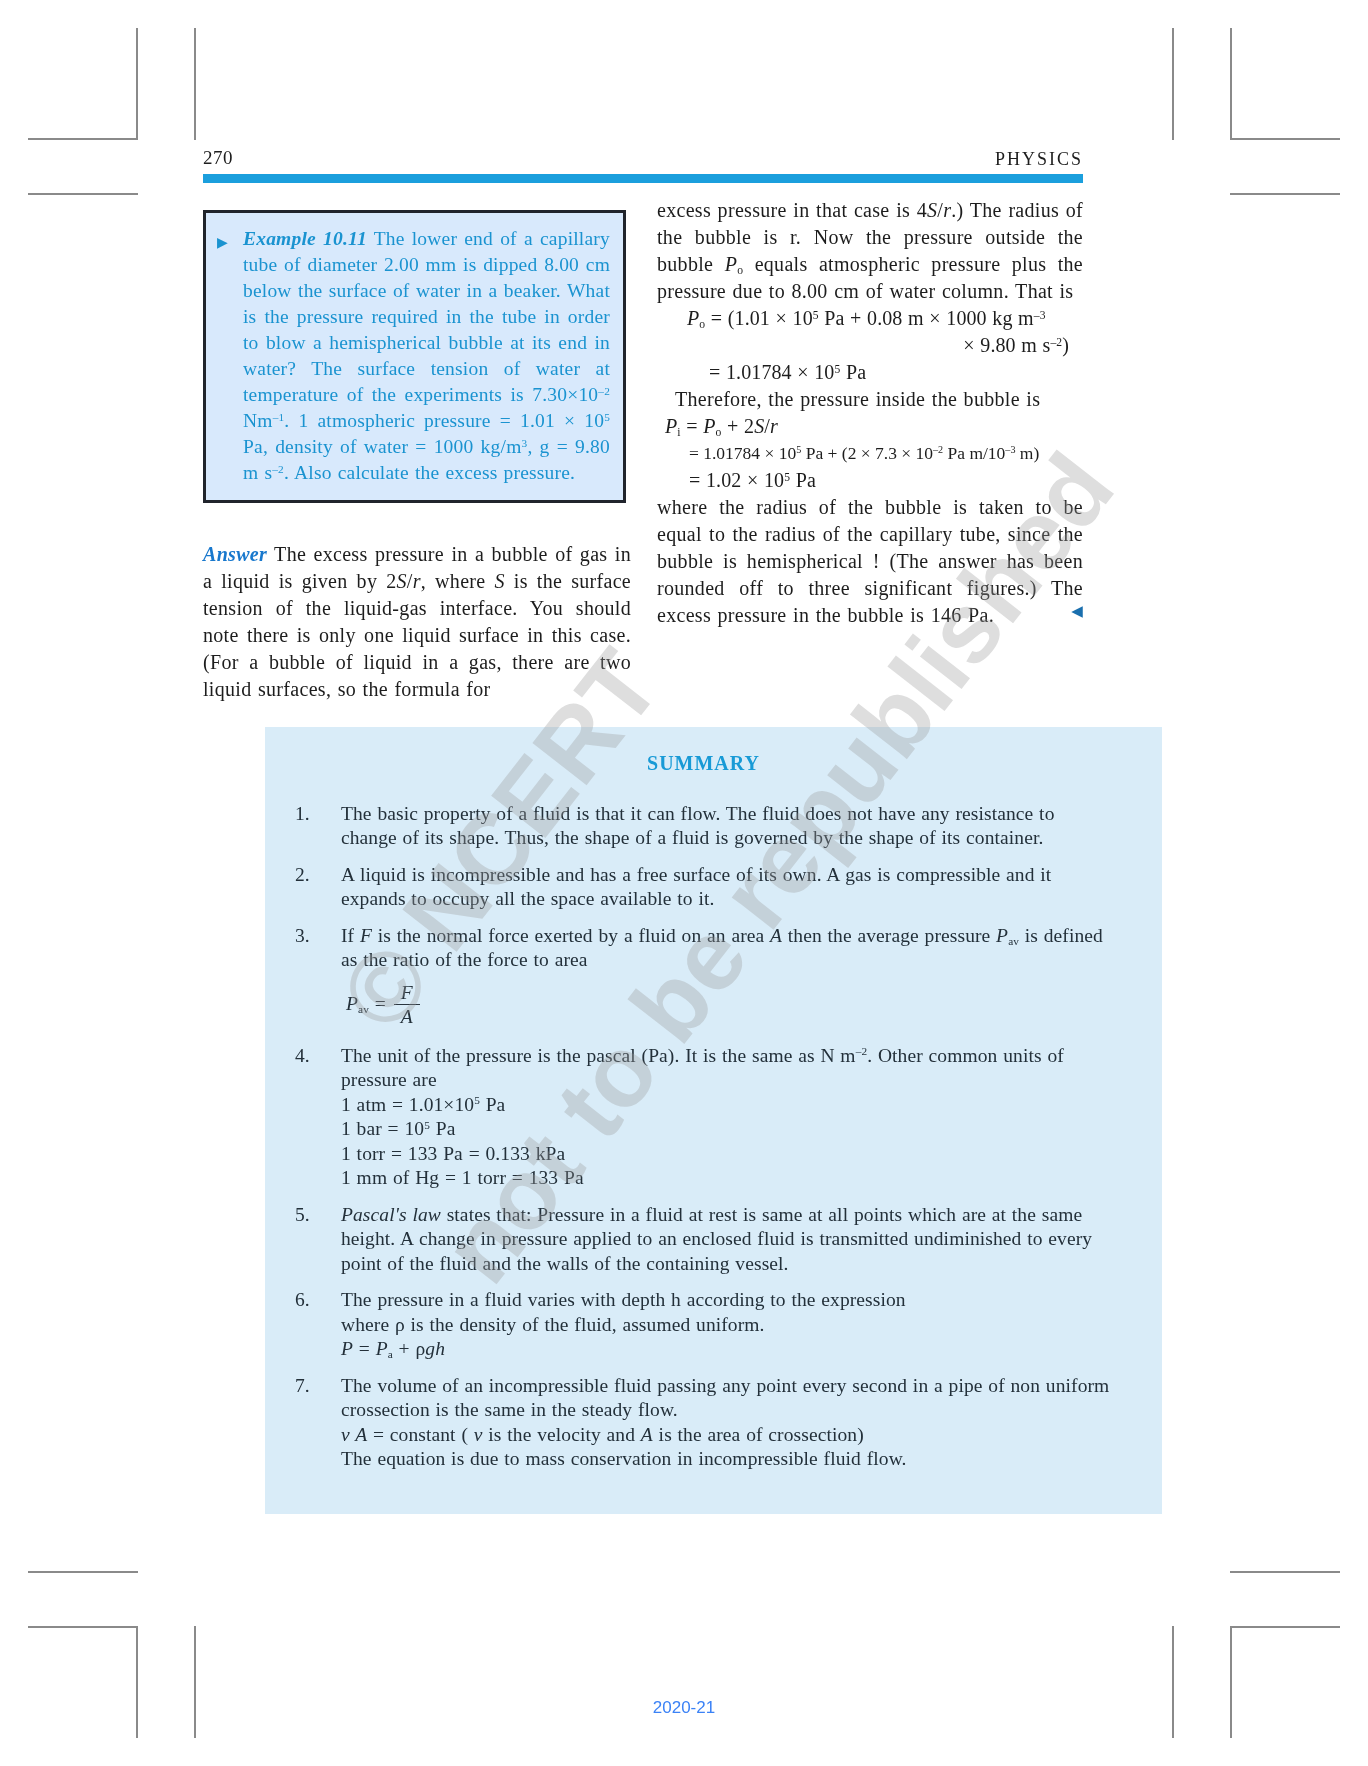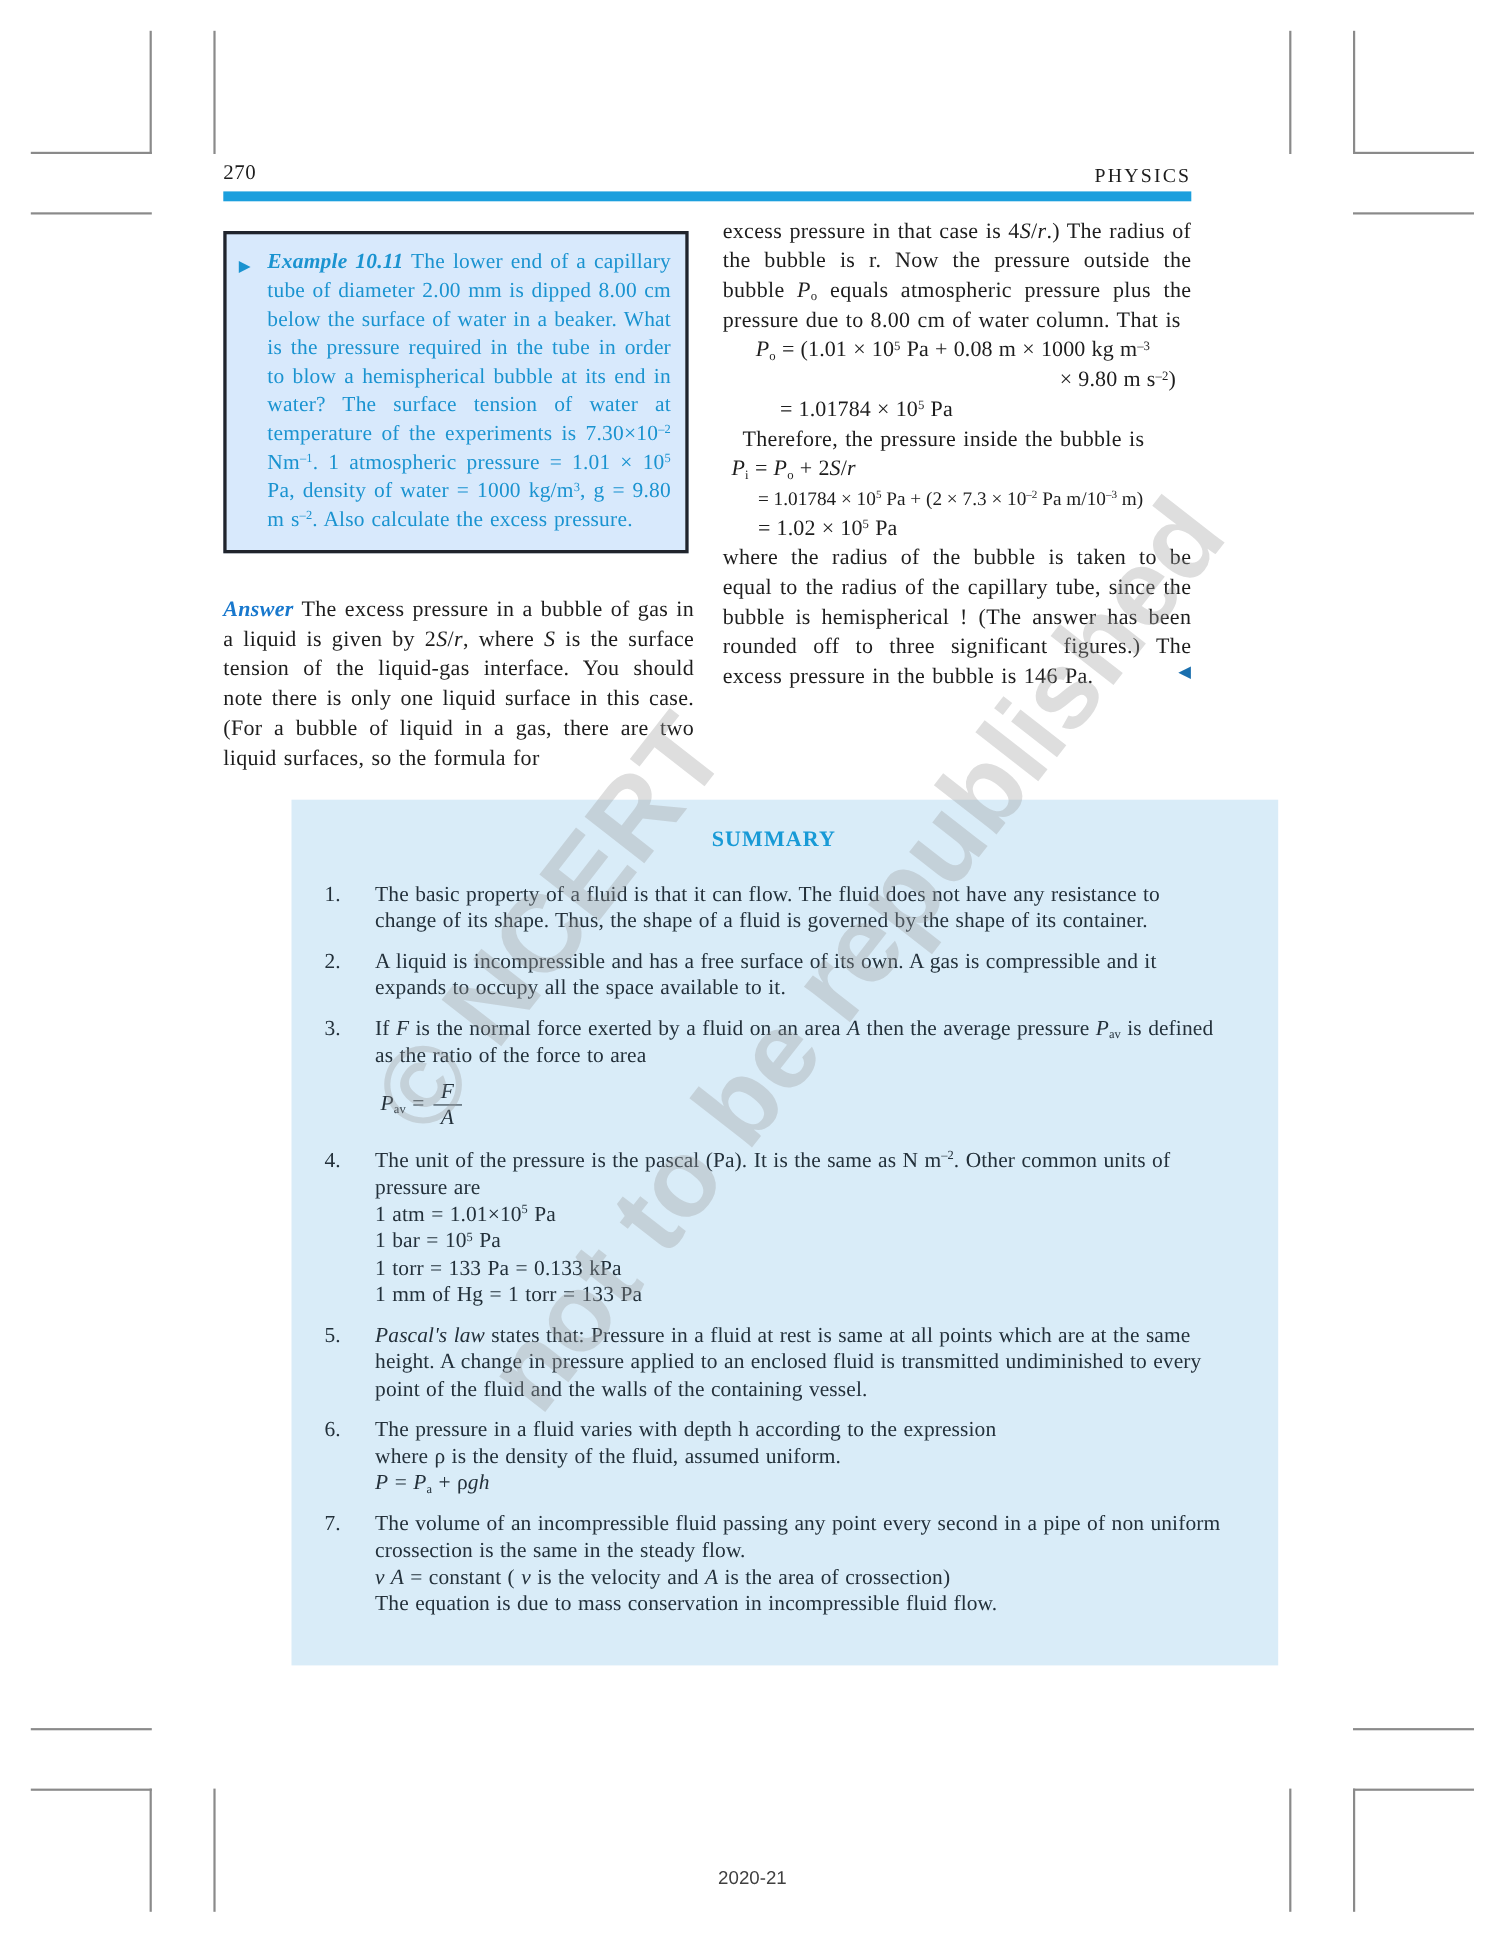--- a/index.html
+++ b/index.html
@@ -58,21 +58,21 @@
   .sum-num{width:46px;flex:none;}
   .sum-body{flex:1;min-width:0;}
   .sum-line{margin:0;}
   .formula{margin:8px 0 4px 5px;display:flex;align-items:center;}
   .frac{display:inline-flex;flex-direction:column;align-items:center;margin-left:8px;line-height:23px;}
   .fden{border-top:1.6px solid #2a3640;padding:0 7px;}
   .fnum{padding:0 7px;}
 
   
   .footer{position:absolute;left:0;top:1698px;width:1368px;text-align:center;
-       font-family:"Liberation Sans","DejaVu Sans",sans-serif;font-size:17px;color:#404040;}
+       font-family:"Liberation Sans","DejaVu Sans",sans-serif;font-size:17px;color:#3b82f6;}
 
   
   .wm{position:absolute;color:#9c9c9c;opacity:.33;white-space:nowrap;pointer-events:none;z-index:40;
       font-family:"Liberation Sans","DejaVu Sans",sans-serif;font-weight:bold;}
   .wm1{left:500px;top:840px;font-size:100px;transform:translate(-50%,-50%) rotate(-52deg);}
   .wm2{left:778px;top:868px;font-size:100px;transform:translate(-50%,-50%) rotate(-52deg);}
 </style>
 </head>
 <body>
 

